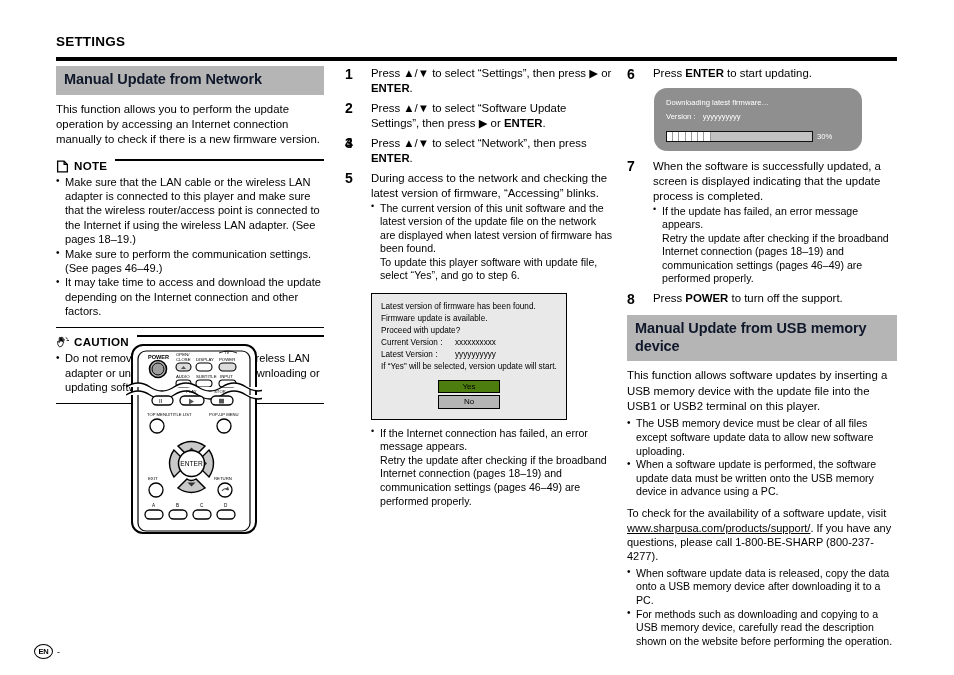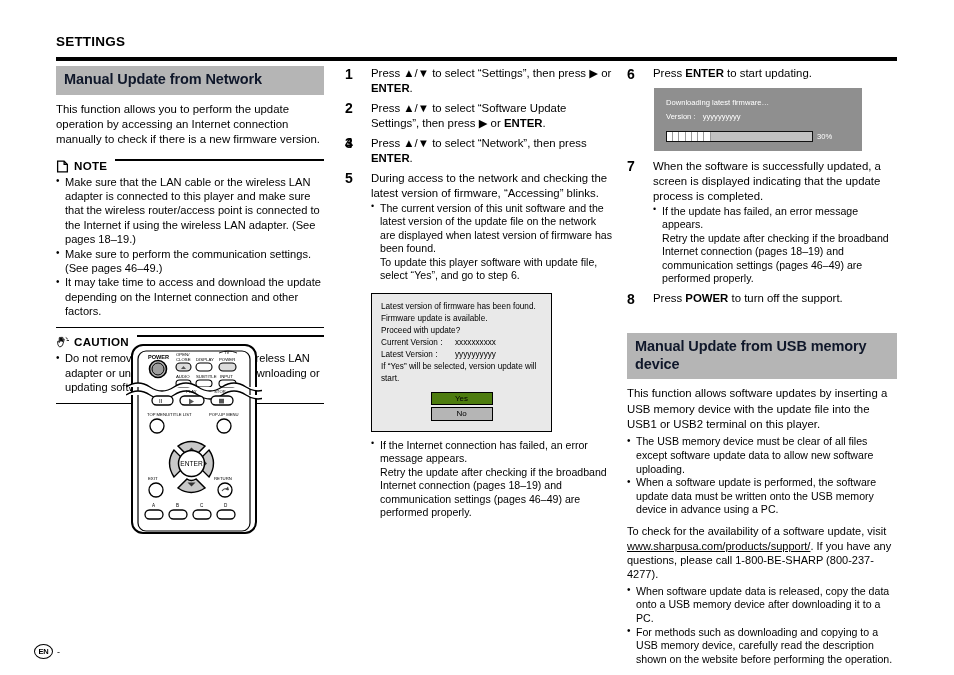--- a/index.html
+++ b/index.html
@@ -156,21 +156,21 @@
     font-size: 9px;
   }
   .cont-line { display: block; }
 
   b, .bold { font-weight: bold; }
 
   
   .dlg-found {
     border: 1.5px solid #000;
     background: #e9e9e9;
-    width: 181px;
+    width: 196px;
     margin: 10px 0 0 26px;
     padding: 7px 9px 10px 9px;
     box-sizing: border-box;
     font-size: 8.2px;
     line-height: 1.46;
   }
   .dlg-found .ver-row {
     display: flex;
   }
   .dlg-found .ver-label { width: 74px; }
@@ -196,20 +196,21 @@
   .dlg-download {
     background: #8f8f8f;
     width: 208px;
     height: 63px;
     margin: 7px 0 0 27px;
     padding: 9px 12px 0 12px;
     box-sizing: border-box;
     color: #ffffff;
     font-size: 7.6px;
     position: relative;
+    border-radius: 13px;
   }
   .dlg-download .dl-line { line-height: 1.5; margin-bottom: 3px; }
   .progress-row {
     position: absolute;
     left: 12px;
     bottom: 9px;
     display: flex;
     align-items: center;
     gap: 4px;
   }
@@ -505,21 +506,21 @@
             <span class="cont-line">Retry the update after checking if the broadband Internet connection (pages 18–19) and communication settings (pages 46–49) are performed properly.</span>
           </li>
         </ul>
       </li>
       <li>
         <span class="num">8</span>
         <span><span>Press </span><b>POWER</b><span> to turn off the support.</span></span>
       </li>
     </ol>
 
-    <div class="sec-head" style="margin-top:27px;">Manual Update from USB memory device</div>
+    <div class="sec-head" style="margin-top:9px;">Manual Update from USB memory device</div>
 
     <div class="body-text">This function allows software updates by inserting a USB memory device with the update file into the USB1 or USB2 terminal on this player.</div>
 
     <ul class="bullets small">
       <li>The USB memory device must be clear of all files except software update data to allow new software uploading.</li>
       <li>When a software update is performed, the software update data must be written onto the USB memory device in advance using a PC.</li>
     </ul>
 
     <div class="lead-bold">
       <span>To check for the availability of a software update, visit </span><u>www.sharpusa.com/products/support/</u><span>. If you have any questions, please call 1-800-BE-SHARP (800-237-4277).</span>

